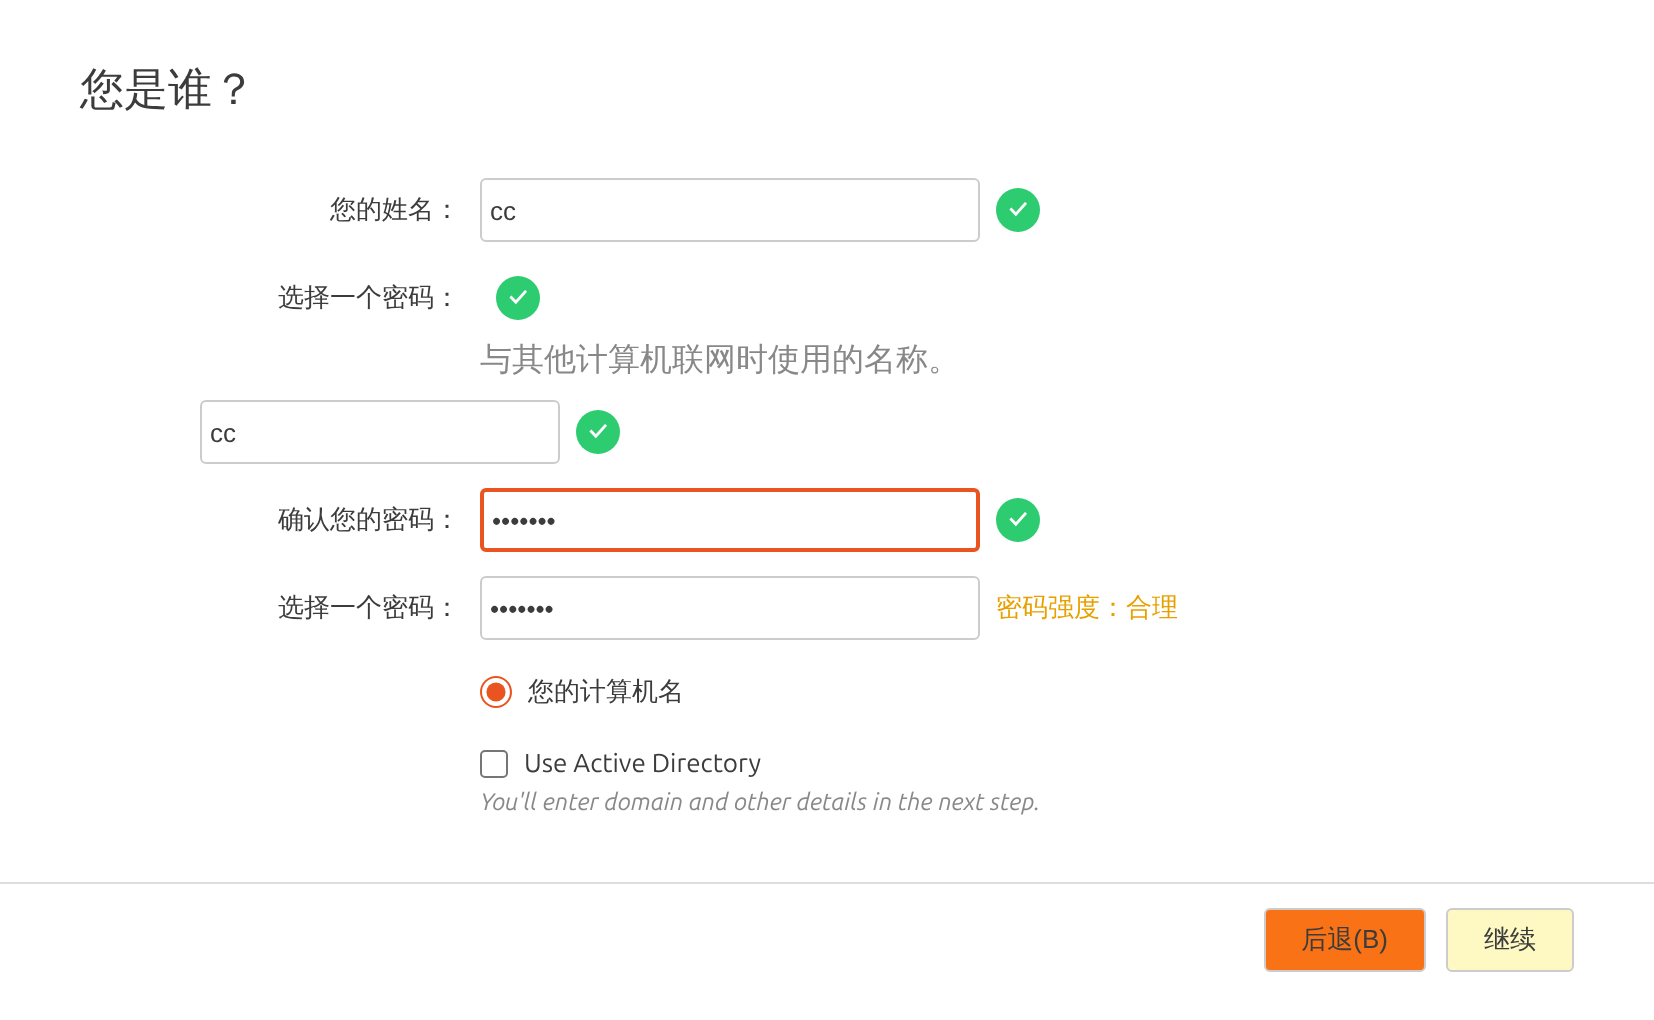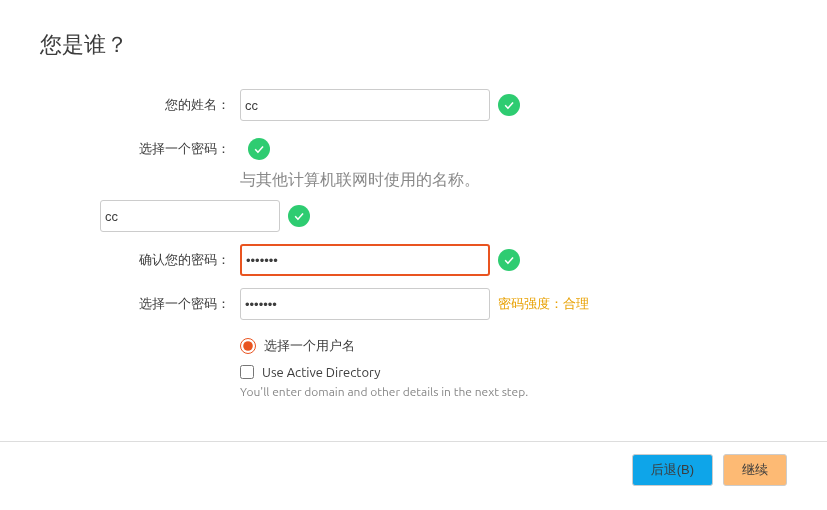--- a/index.html
+++ b/index.html
@@ -139,62 +139,63 @@
 
     .radio-label {
       font-size: 13px;
       color: #3c3c3c;
     }
 
     .checkbox-row {
       display: flex;
       align-items: flex-start;
       gap: 8px;
-      margin-top: 4px;
+      margin-top: 14px;
     }
 
     .checkbox-input {
       width: 14px;
       height: 14px;
       cursor: pointer;
     }
 
     .checkbox-label {
       font-size: 13px;
       color: #3c3c3c;
     }
 
     .ad-hint {
       font-size: 12px;
       color: #888888;
       margin-left: 140px;
       margin-top: 4px;
+      font-style: italic;
     }
 
     .bottom-bar {
       position: absolute;
       bottom: 24px;
       right: 40px;
       display: flex;
       gap: 10px;
     }
 
     .btn {
       height: 32px;
       padding: 0 18px;
       border-radius: 3px;
       font-size: 13px;
       cursor: pointer;
       border: 1px solid #cccccc;
-      background: #0ea5e9;
+      background: #f97316;
       color: #3c3c3c;
     }
 
     .btn-primary {
-      background: #fdba74;
+      background: #fef9c3;
       border: 1px solid #cccccc;
     }
 
     .separator {
       border: none;
       border-top: 1px solid #dddddd;
       margin-bottom: 0;
       position: absolute;
       bottom: 68px;
       left: 0;
@@ -235,21 +236,21 @@
 
     <div class="form-row">
       <label class="form-label">选择一个密码：</label>
       <input class="form-input wide" type="password" value="abcdefg" style="">
       <span class="strength-text">密码强度：合理</span>
     </div>
 
     <div class="options-area">
       <div class="radio-row">
         <input type="radio" name="login_type" class="radio-input" checked="" style="">
-        <span class="radio-label">选择一个用户名</span>
+        <span class="radio-label">您的计算机名</span>
       </div>
       <div class="checkbox-row">
         <input type="checkbox" class="checkbox-input" style="">
         <span class="checkbox-label">Use Active Directory</span>
       </div>
     </div>
 
     <div class="ad-hint" style="margin-top: 6px;">You'll enter domain and other details in the next step.</div>
   </div>
 

